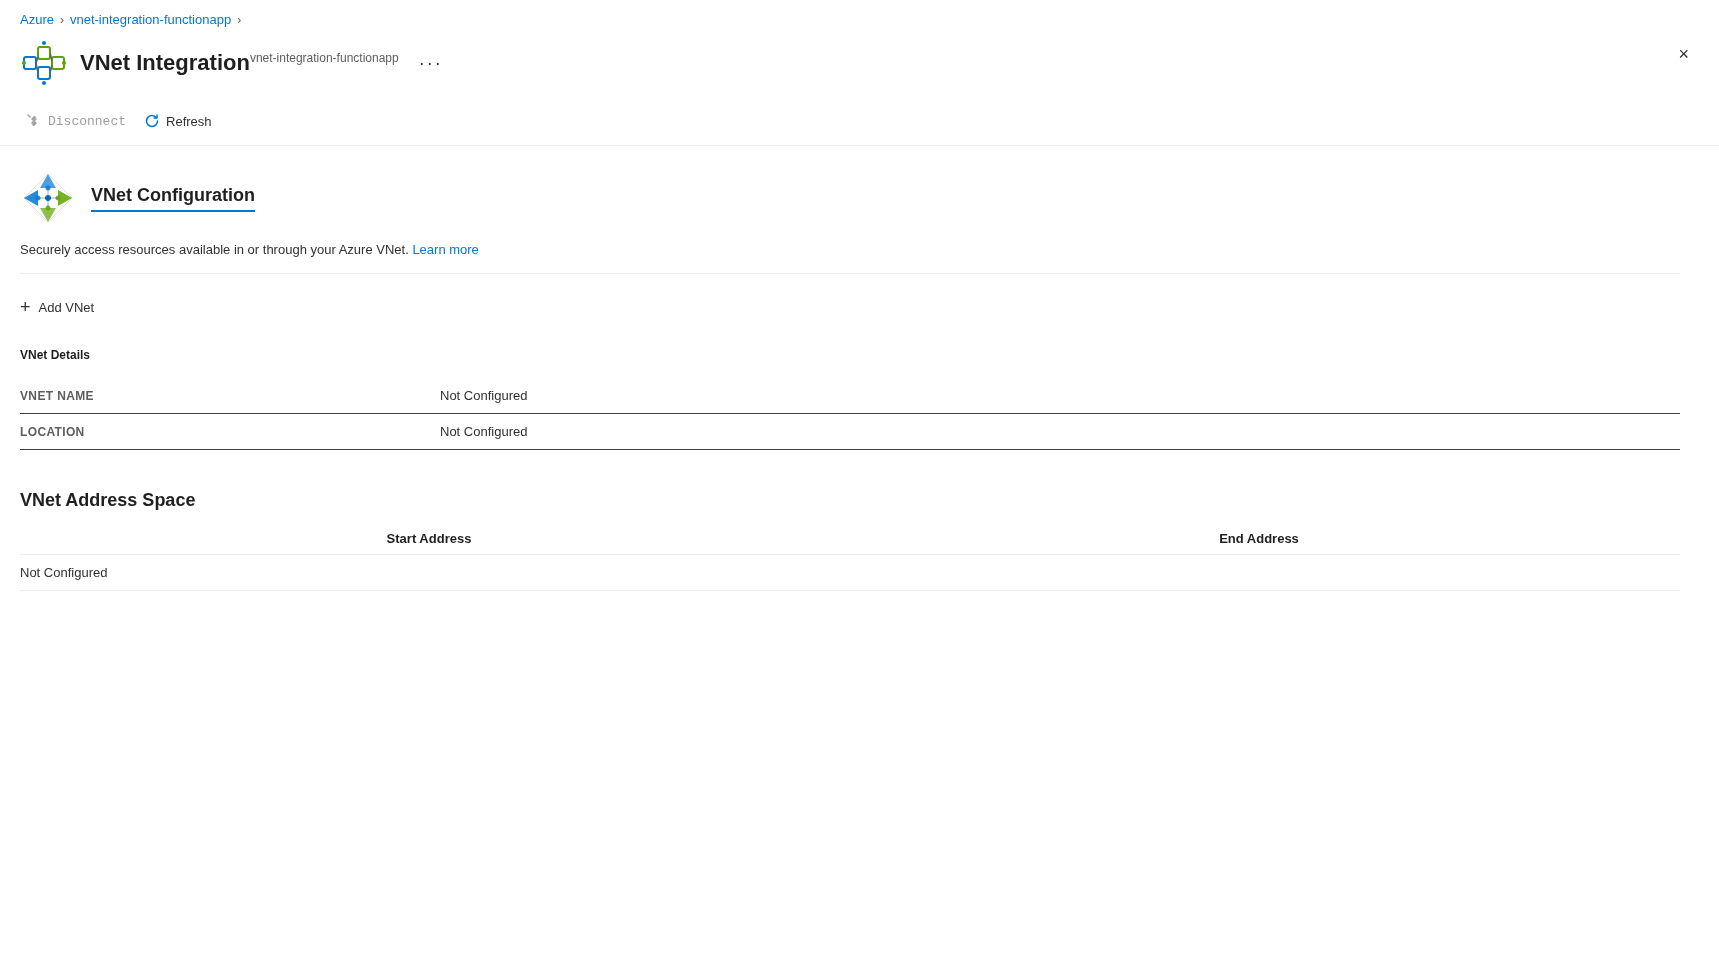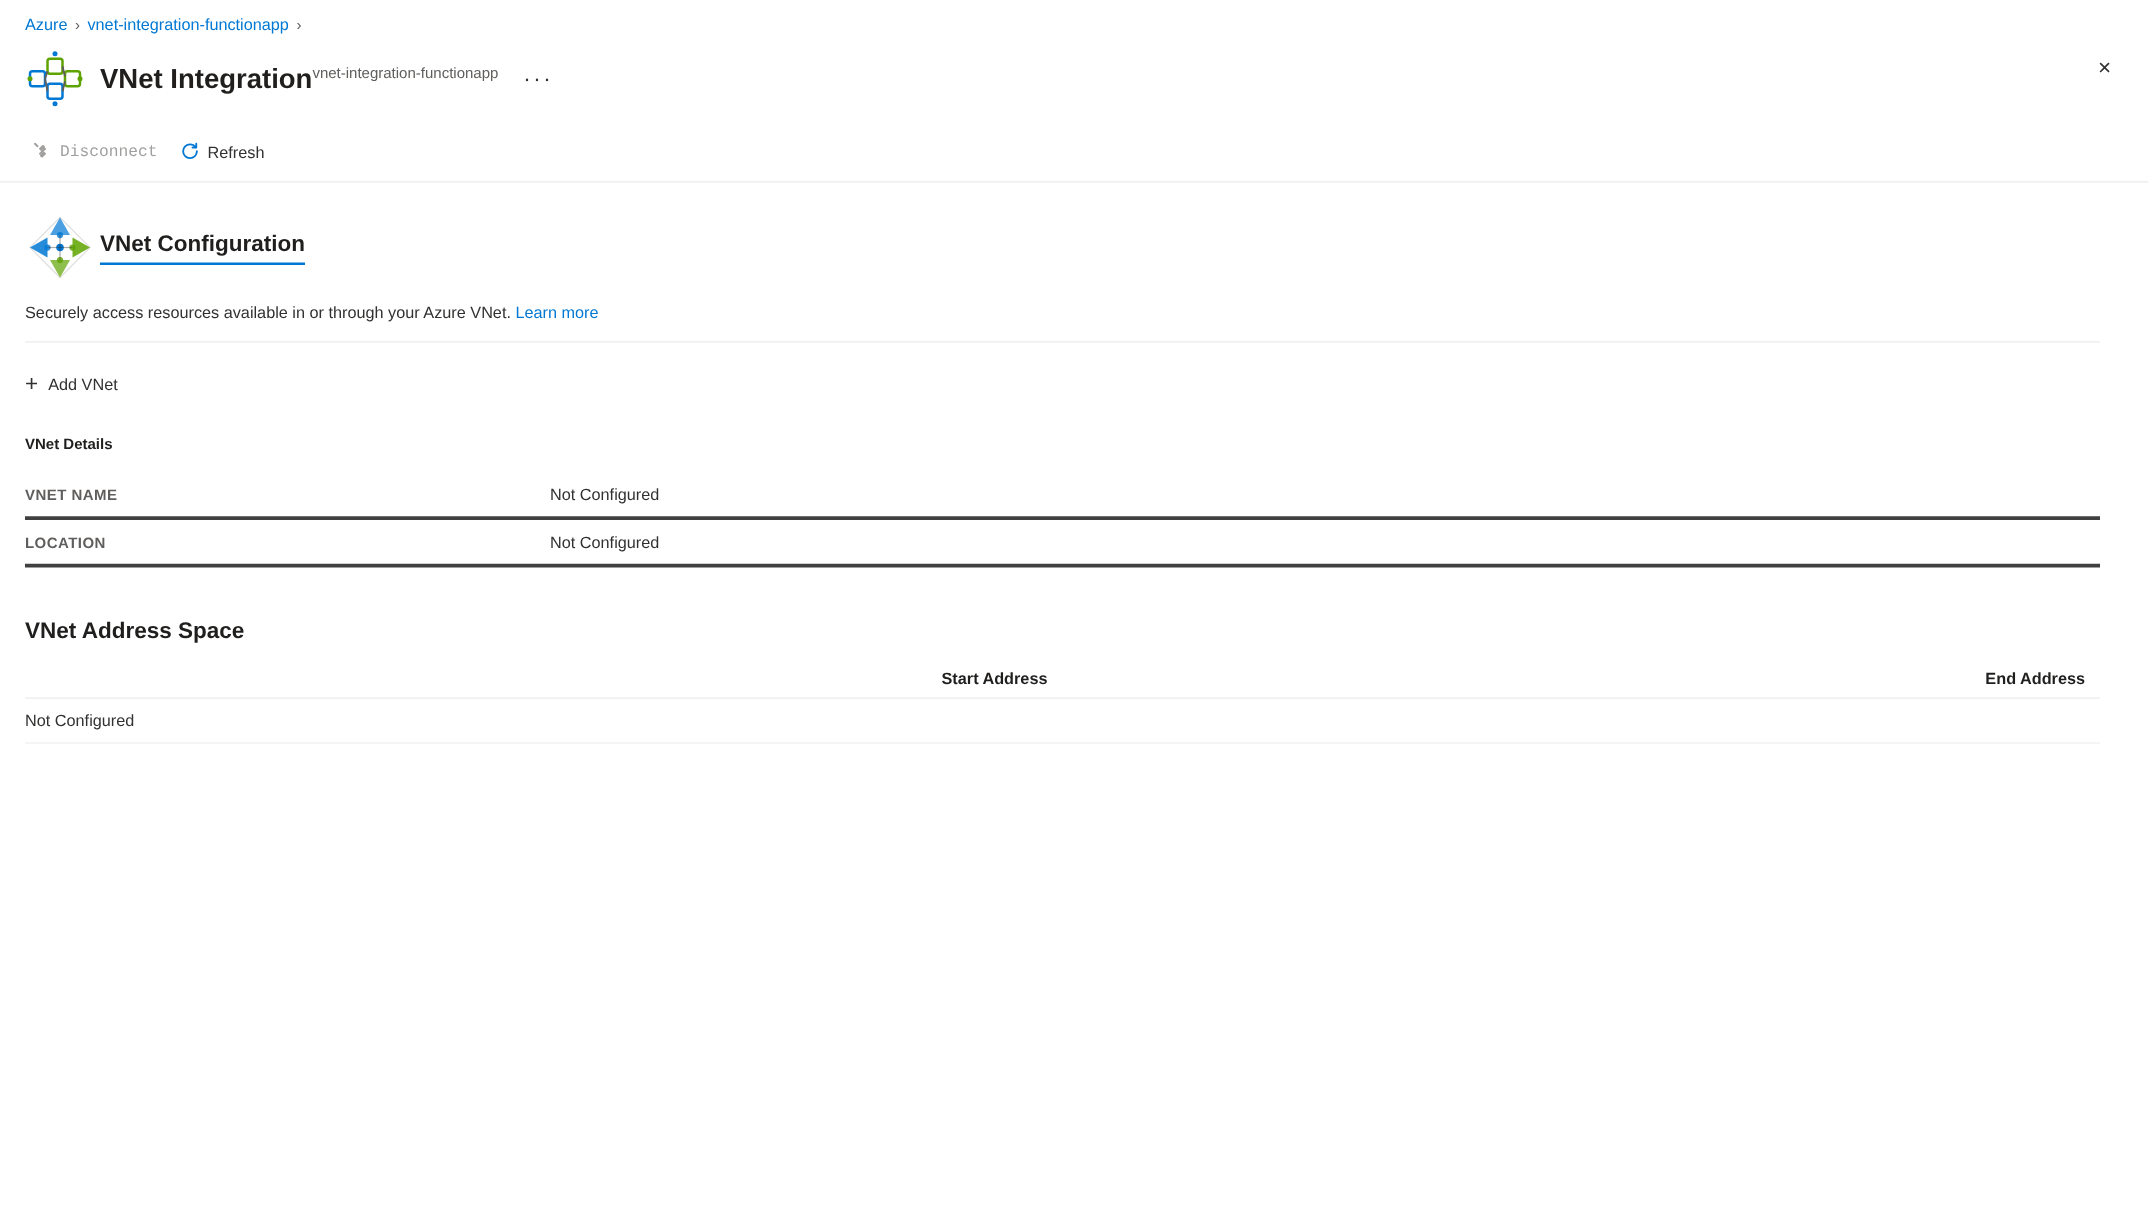--- a/index.html
+++ b/index.html
@@ -102,21 +102,21 @@
       align-items: center;
       justify-content: center;
     }
     .content-area {
       padding: 24px 20px 0 20px;
       max-width: 1700px;
     }
     .vnet-logo-area {
       display: flex;
       align-items: center;
-      gap: 4px;
+      gap: 15px;
       margin-bottom: 16px;
     }
     .section-title {
       font-size: 18px;
       font-weight: 600;
       color: #201f1e;
       border-bottom: 2px solid #0078d4;
       padding-bottom: 4px;
       display: inline-block;
     }
@@ -157,21 +157,21 @@
       margin-bottom: 16px;
     }
     .details-table {
       width: 100%;
       margin-bottom: 40px;
     }
     .details-row {
       display: flex;
       align-items: flex-end;
       padding: 10px 0;
-      border-bottom: 3px solid #404040;
+      border-bottom: 1px solid #404040;
     }
     .details-label {
       width: 420px;
       font-size: 12px;
       font-weight: 600;
       color: #605e5c;
       text-transform: uppercase;
       letter-spacing: 0.03em;
     }
     .details-value {
@@ -185,21 +185,21 @@
       margin-bottom: 12px;
     }
     .address-table {
       width: 100%;
       border-collapse: collapse;
     }
     .address-table thead tr {
       border-bottom: 1px solid #edebe9;
     }
     .address-table thead th {
-      text-align: right;
+      text-align: center;
       font-size: 13px;
       font-weight: 700;
       color: #201f1e;
       padding: 8px 12px 8px 0;
       width: 50%;
     }
     .address-table tbody tr {
       border-bottom: 1px solid #edebe9;
     }
     .address-table tbody td {

